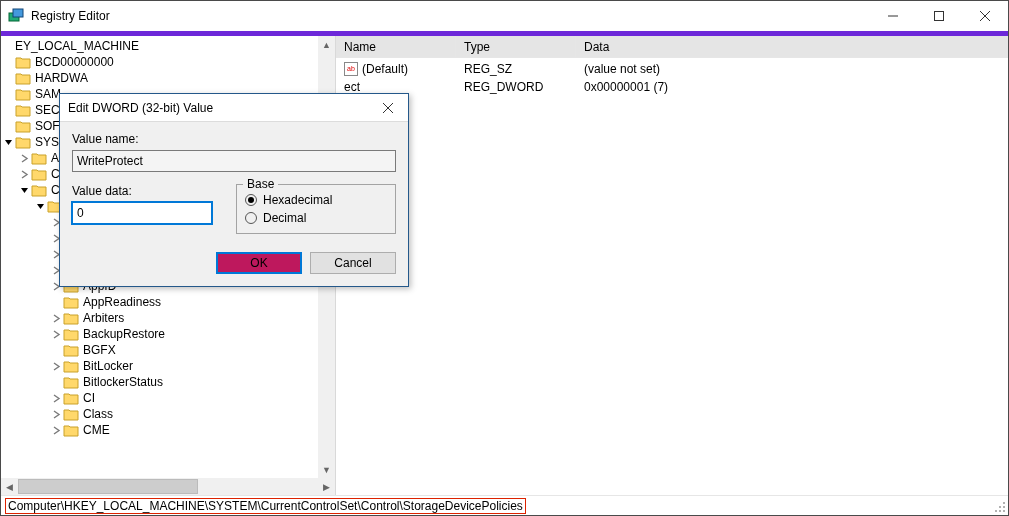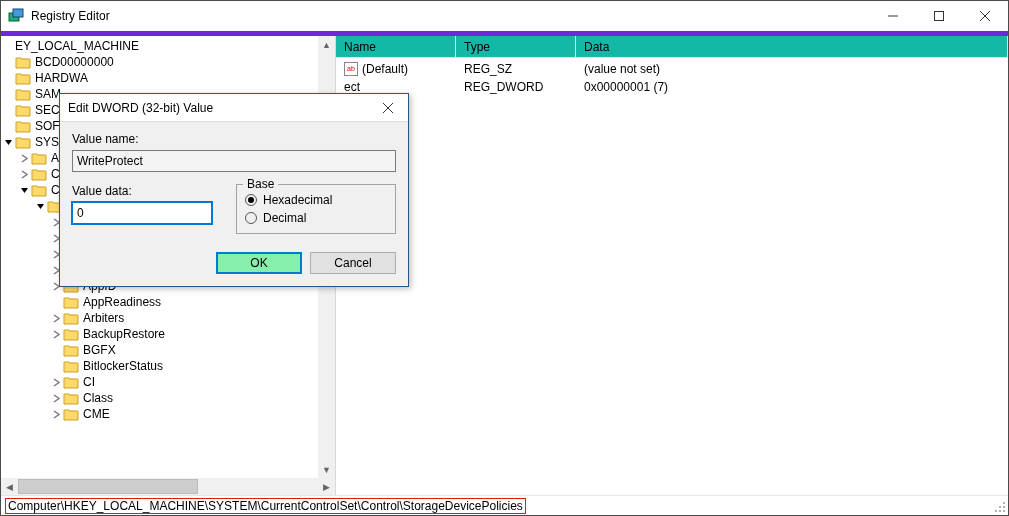--- a/index.html
+++ b/index.html
@@ -62,21 +62,21 @@
   .tree-row .twisty {
     width: 14px; display:inline-flex; justify-content:center; color:#7a7a7a;
   }
   .tree-row .twisty.open { color:#000; }
   .folder-icon { width:16px; height:14px; margin-right:4px; display:inline-block; }
 
   .list-pane { flex: 1; position: relative; }
   .list-header {
     display: flex; height: 22px; border-bottom: 1px solid #e6e6e6;
     align-items: center;
-    background: #14b8a6;
+    background: #e5e5e5;
   }
   .list-header .col {
     padding: 0 8px; border-right: 1px solid #e6e6e6; height:100%;
     display:flex; align-items:center;
   }
   .col-name { width: 120px; }
   .col-type { width: 120px; }
   .col-data { flex: 1; }
   .list-body { padding-top: 2px; }
   .list-row { display: flex; height: 18px; align-items: center; }
@@ -133,21 +133,21 @@
     display:inline-flex; align-items:center; justify-content:center;
   }
   .radio .dot.inner::after {
     content:""; width:6px; height:6px; background:#000; border-radius:50%;
   }
   .dlg-buttons { display:flex; justify-content:flex-end; gap:8px; margin-top:18px;}
   .btn {
     width:86px; height:22px; border:1px solid #adadad; background:#e1e1e1;
     display:flex; align-items:center; justify-content:center;
   }
-  .btn.primary { border:2px solid #0078d7; background:#86efac; }
+  .btn.primary { border:2px solid #0078d7; background:#be185d; }
 
   .tree-indent { display:inline-block; }
 </style>
 </head>
 <body>
 
 <div class="window">
 
   <div class="titlebar">
     <span class="app-icon">
@@ -378,20 +378,32 @@
               </svg></span>
             <span>BackupRestore</span>
           </div>
           <div class="tree-row">
             <span class="tree-indent" style="width: 48px;"></span>
             <span class="twisty"></span>
             <span class="folder-icon"><svg viewBox="0 0 16 14">
                 <path d="M1 3h5l1 1h8v9H1z" fill="#ffd86b" stroke="#c9a12a"></path>
               </svg></span>
             <span>BGFX</span>
+          </div>
+          <div class="tree-row">
+            <span class="tree-indent" style="width: 48px;"></span>
+            <span class="twisty">
+              <svg width="9" height="9" viewBox="0 0 9 9">
+                <path d="M2 1 L7 4.5 L2 8" fill="none" stroke="#7a7a7a" stroke-width="1.4"></path>
+              </svg>
+            </span>
+            <span class="folder-icon"><svg viewBox="0 0 16 14">
+                <path d="M1 3h5l1 1h8v9H1z" fill="#ffd86b" stroke="#c9a12a"></path>
+              </svg></span>
+            <span>BitLocker</span>
           </div>
           <div class="tree-row">
             <span class="tree-indent" style="width: 48px;"></span>
             <span class="twisty"></span>
             <span class="folder-icon"><svg viewBox="0 0 16 14">
                 <path d="M1 3h5l1 1h8v9H1z" fill="#ffd86b" stroke="#c9a12a"></path>
               </svg></span>
             <span>BitlockerStatus</span>
           </div>
           <div class="tree-row">

